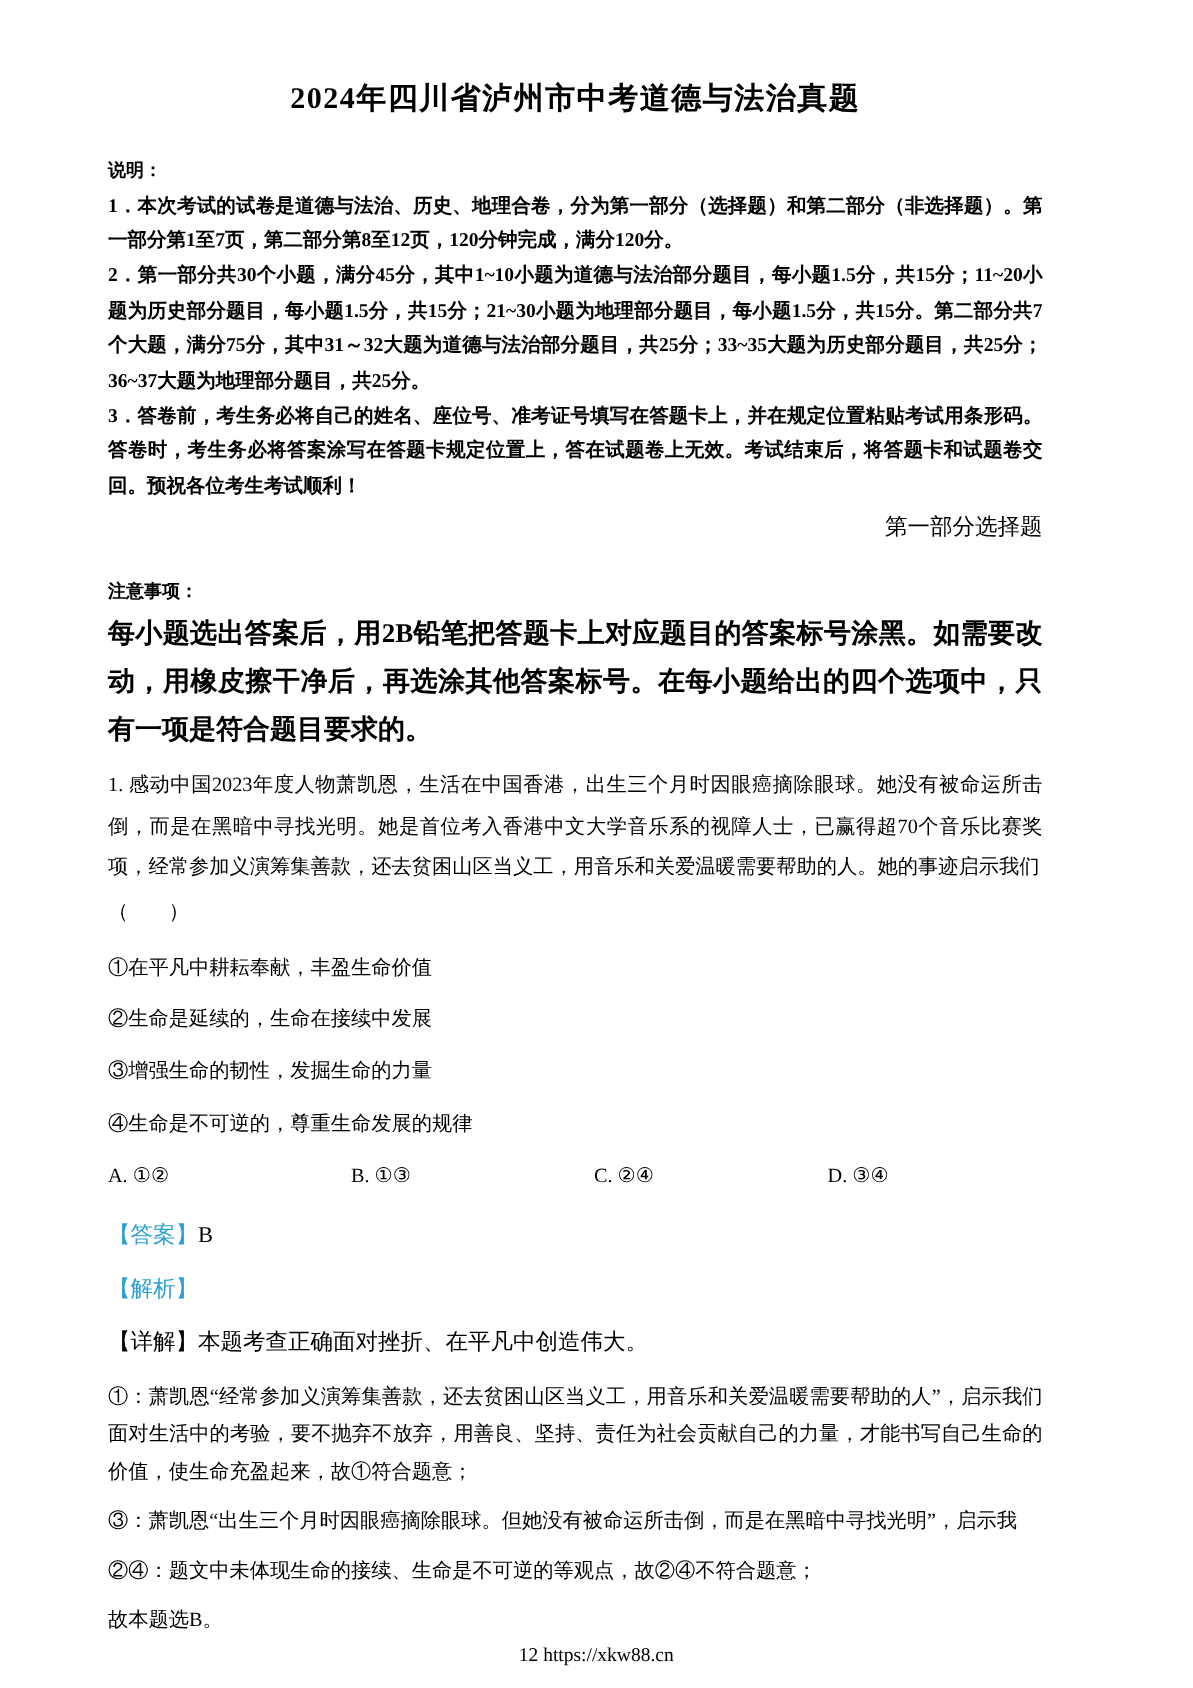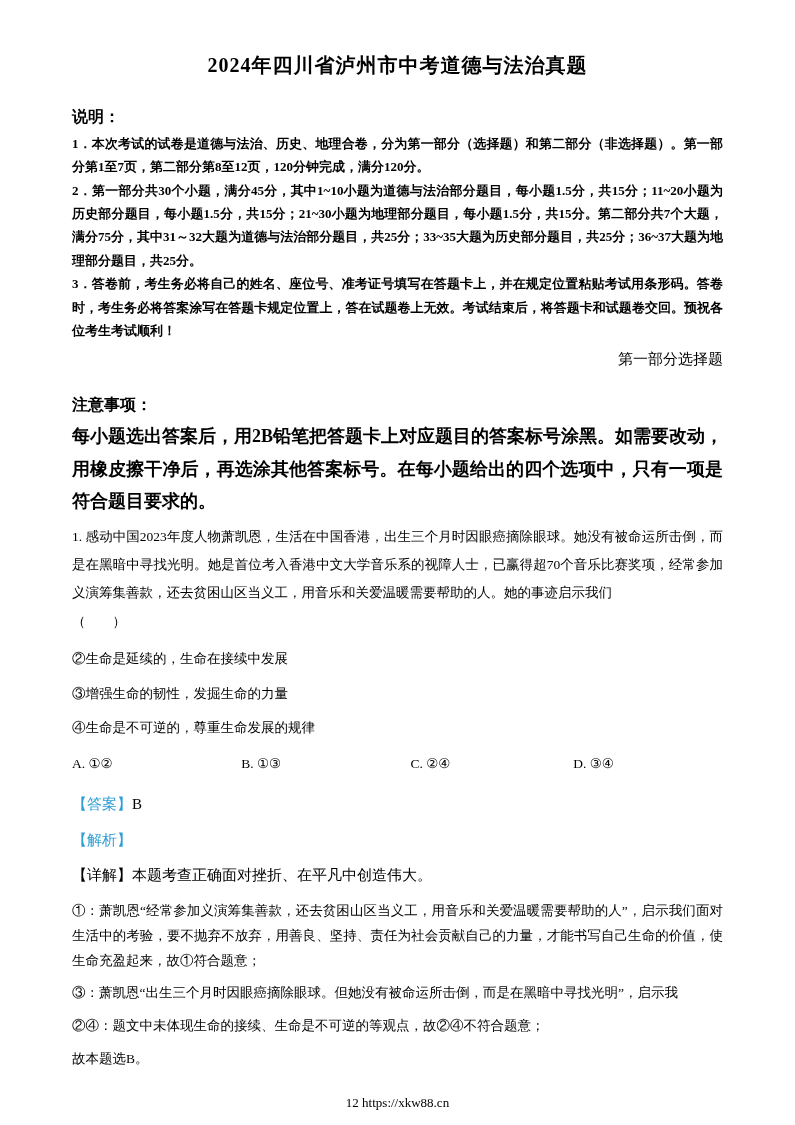--- a/index.html
+++ b/index.html
@@ -6,28 +6,28 @@
   *{ box-sizing:border-box; }
   html,body{ margin:0; padding:0; background:#ffffff; }
   body{
     width:795px; height:1125px; overflow:hidden;
     font-family:"Liberation Serif","DejaVu Serif",serif;
     color:#000;
   }
   .page{
     position:relative;
     width:795px; height:1125px;
-    padding:52px 72px 0 72px;
+    padding:52px 100px 0 72px;
   }
   .doc-title{
     font-size:20px; font-weight:bold; text-align:center;
     margin:0 0 24px 0; letter-spacing:1px;
   }
   .bold-head{
-    font-size:16px; font-weight:bold; margin:0; line-height:1.8;
+    font-size:12px; font-weight:bold; margin:0; line-height:1.8;
   }
   .instr-para{
     font-size:13px; font-weight:bold; line-height:1.8;
     text-align:justify; margin:0;
   }
   .center-head{
     font-size:15px; font-weight:normal; text-align:right; margin:4px 0 18px 0; line-height:1.8;
   }
   .notes-body{
     font-size:18px; font-weight:bold; line-height:1.8; text-align:justify; margin:0;
@@ -71,20 +71,21 @@
   <p class="instr-para">3．答卷前，考生务必将自己的姓名、座位号、准考证号填写在答题卡上，并在规定位置粘贴考试用条形码。答卷时，考生务必将答案涂写在答题卡规定位置上，答在试题卷上无效。考试结束后，将答题卡和试题卷交回。预祝各位考生考试顺利！</p>
 
   <p class="center-head">第一部分选择题</p>
 
   <p class="bold-head">注意事项：</p>
   <p class="notes-body">每小题选出答案后，用2B铅笔把答题卡上对应题目的答案标号涂黑。如需要改动，用橡皮擦干净后，再选涂其他答案标号。在每小题给出的四个选项中，只有一项是符合题目要求的。</p>
 
   <p class="q-stem">1. 感动中国2023年度人物萧凯恩，生活在中国香港，出生三个月时因眼癌摘除眼球。她没有被命运所击倒，而是在黑暗中寻找光明。她是首位考入香港中文大学音乐系的视障人士，已赢得超70个音乐比赛奖项，经常参加义演筹集善款，还去贫困山区当义工，用音乐和关爱温暖需要帮助的人。她的事迹启示我们</p>
   <p class="bracket-line">（　　）</p>
 
+  <p class="statement">①在平凡中耕耘奉献，丰盈生命价值</p>
   <p class="statement">②生命是延续的，生命在接续中发展</p>
   <p class="statement">③增强生命的韧性，发掘生命的力量</p>
   <p class="statement">④生命是不可逆的，尊重生命发展的规律</p>
 
   <div class="choices">
     <span>A. ①②</span>
     <span>B. ①③</span>
     <span>C. ②④</span>
     <span>D. ③④</span>
   </div>

